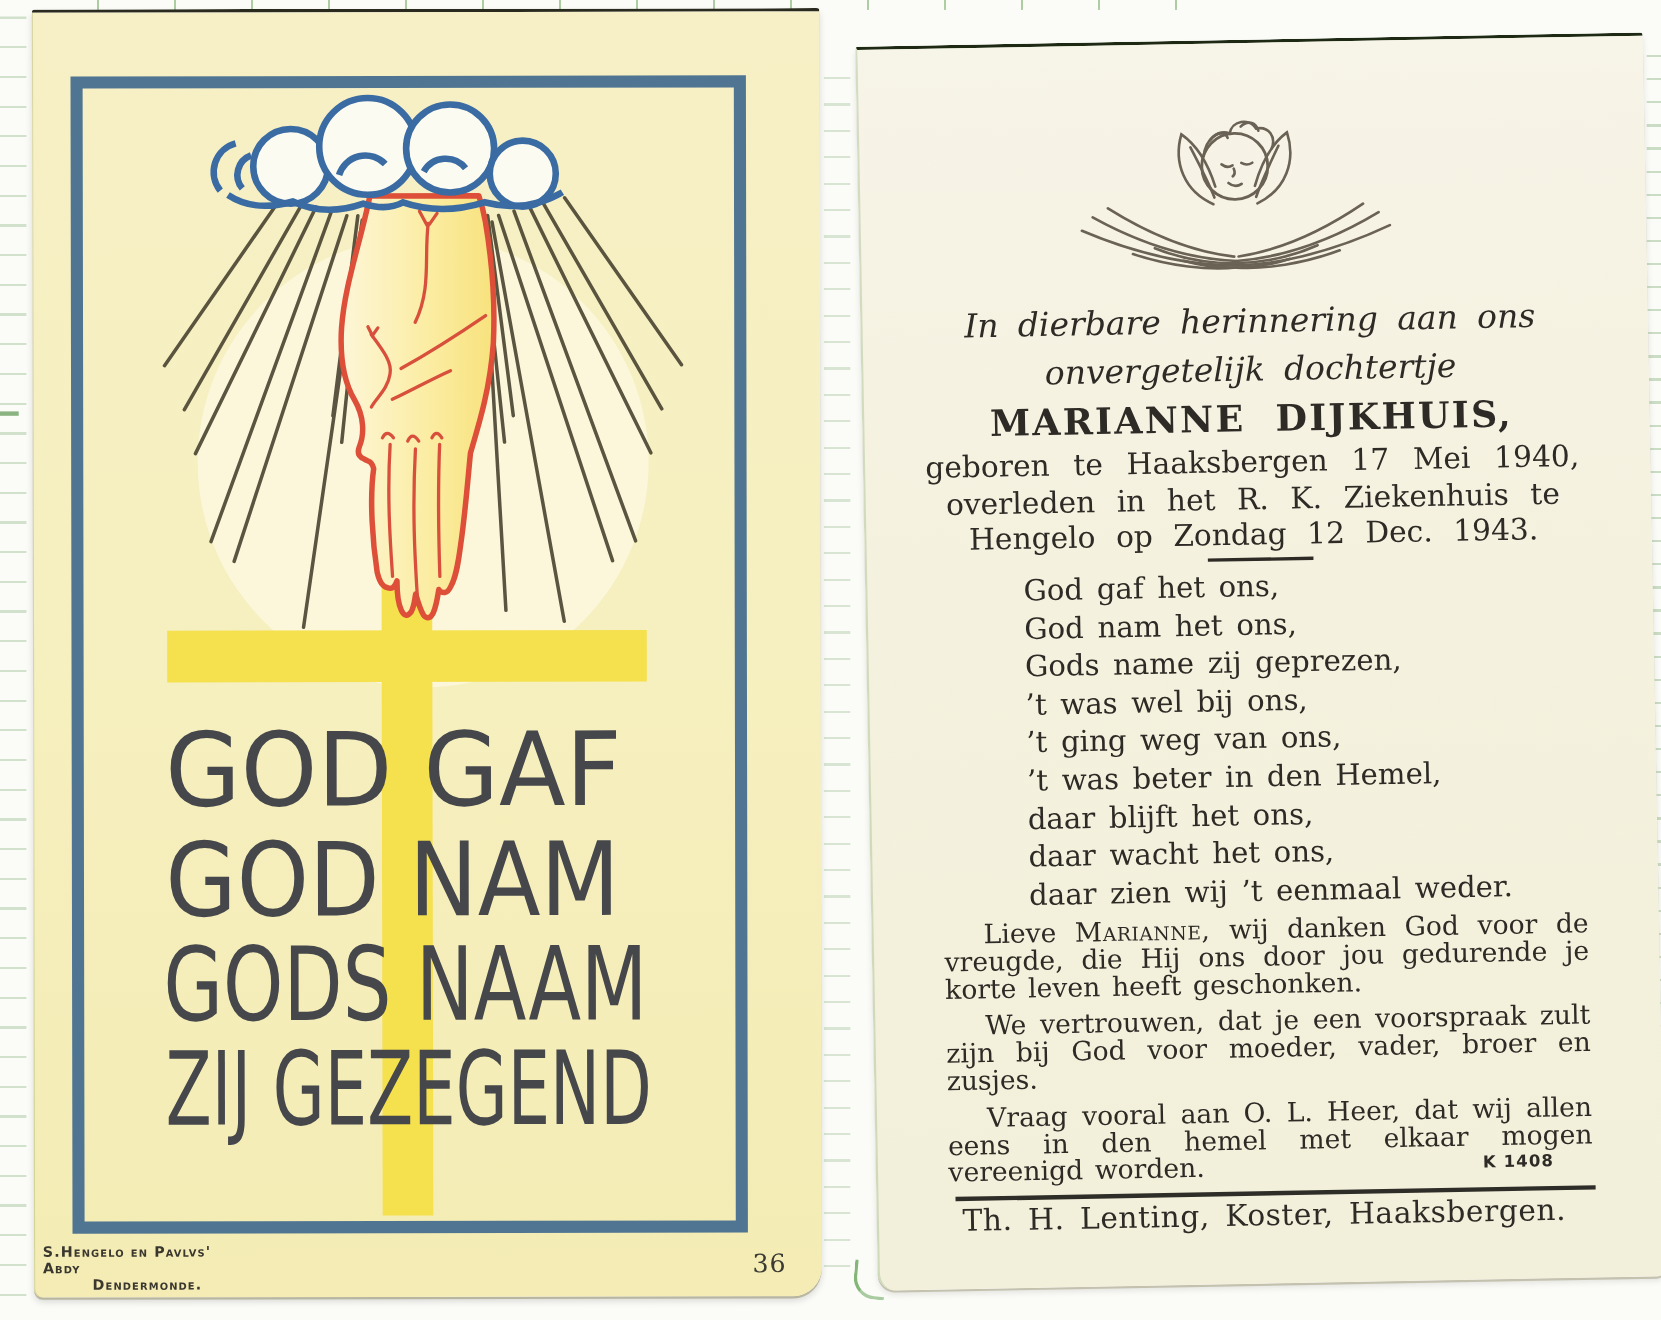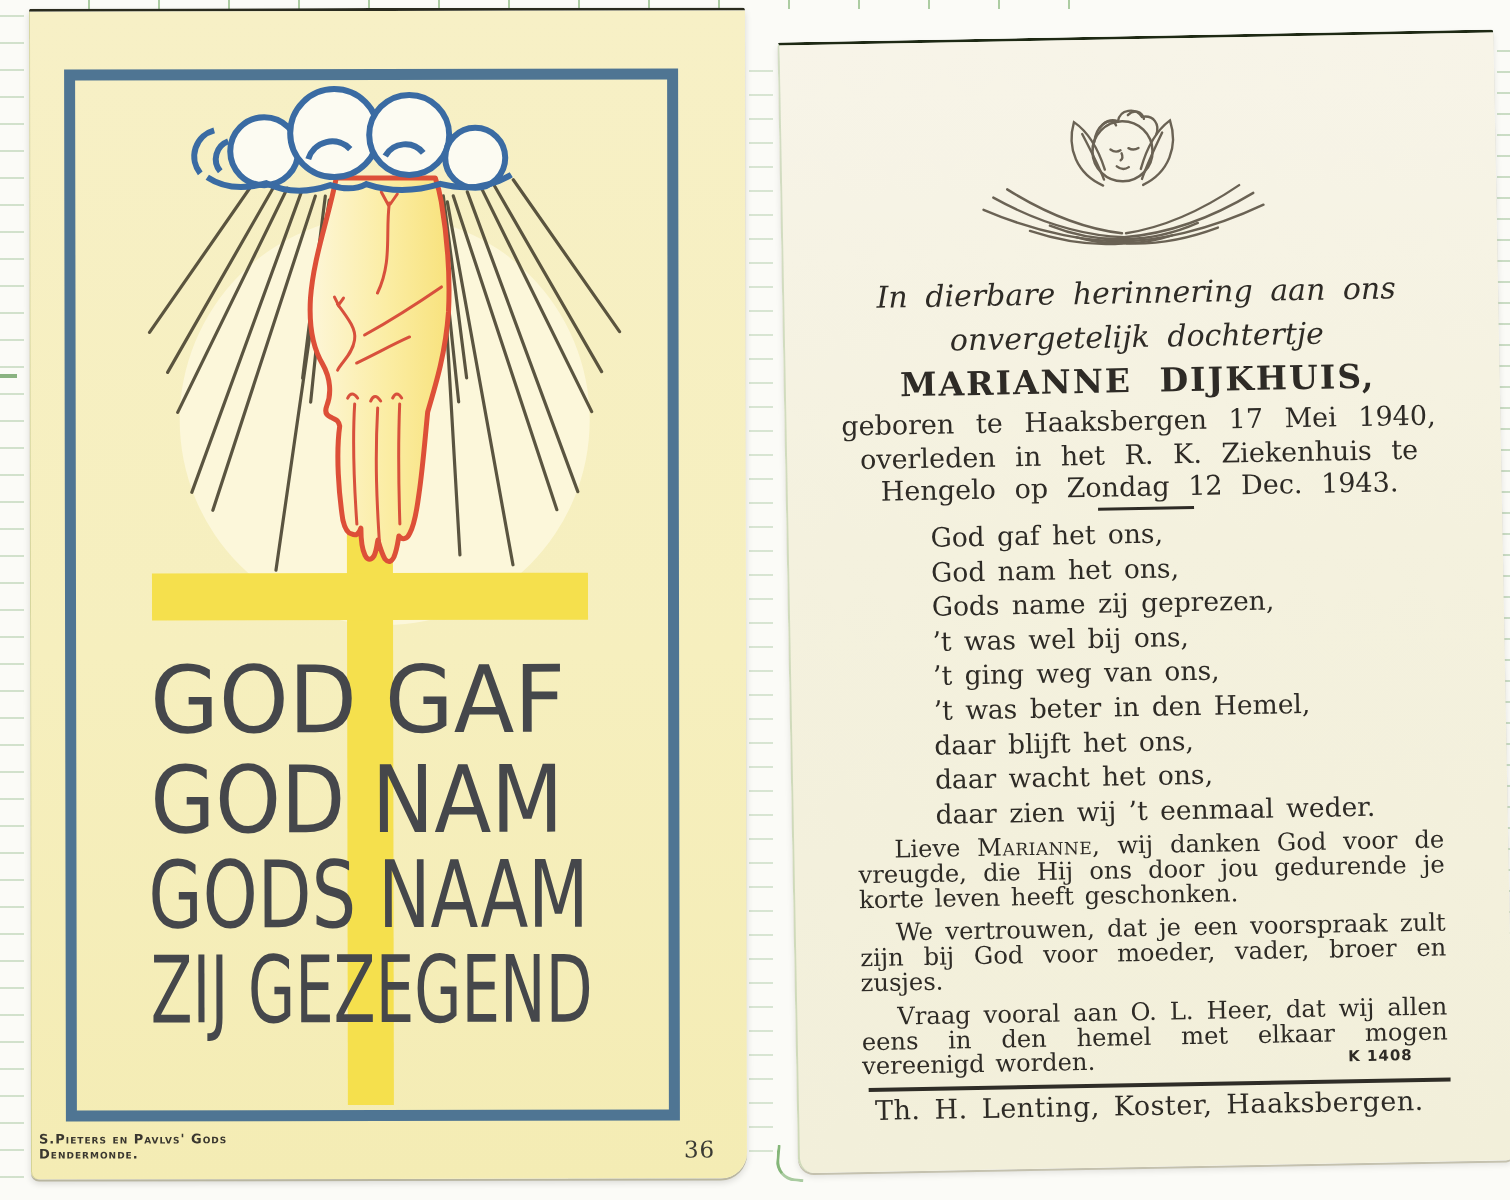--- a/index.html
+++ b/index.html
@@ -29,21 +29,21 @@
     border-radius:3px 3px 26px 8px;
     box-shadow:0 2px 0 #b9b6a0,0 4px 7px rgba(0,0,0,.14),1px 0 0 rgba(120,140,60,.25) inset;
     transform:rotate(-0.1deg);}
   .lc-frame{position:absolute;left:35px;top:58px;width:614px;height:1052px;
     border:11px solid #4f7593;box-sizing:border-box;}
   .lc-art{position:absolute;left:50px;top:61px;width:600px;height:1046px;}
   .deco{font-family:"DejaVu Sans","Liberation Sans",sans-serif;font-size:93px;fill:#45474b;}
   .lc-imprint{position:absolute;left:8px;top:1120px;width:190px;
     font-family:"DejaVu Sans","Liberation Sans",sans-serif;
     font-variant:small-caps;font-weight:bold;font-size:13px;letter-spacing:1px;color:#3a372f;line-height:15px;}
-  .lc-imprint .ind{}
+  .lc-imprint .ind{text-align:center;}
   .lc-pagenum{position:absolute;left:653px;top:1126px;font-size:23px;color:#3a3a33;letter-spacing:1px;}
   
   .card-right{position:absolute;left:778px;top:42px;width:714px;height:1128px;
     background:linear-gradient(180deg,#f7f4e8 0%,#f4f1de 45%,#f2efda 100%);
     border-top:3px solid #1e2914;
     border-left:2px solid rgba(125,170,110,.30);
     border-radius:3px 3px 8px 16px;
     box-shadow:0 2px 0 #c4c1ae,0 4px 6px rgba(0,0,0,.10);
     transform:rotate(-1.05deg);transform-origin:30px 30px;
     color:#2e2b26;}
@@ -168,21 +168,21 @@
 
     <g>
       <text class="deco" x="70" y="660" textLength="415" lengthAdjust="spacingAndGlyphs">GOD GAF</text>
       <text class="deco" x="70" y="760" textLength="413" lengthAdjust="spacingAndGlyphs">GOD NAM</text>
       <text class="deco" x="68" y="855" textLength="440" lengthAdjust="spacingAndGlyphs">GODS NAAM</text>
       <text class="deco" x="70" y="950" textLength="442" lengthAdjust="spacingAndGlyphs">ZIJ GEZEGEND</text>
     </g>
   </svg>
 
   <div class="lc-imprint">
-    <div>S.Pieters en Pavlvs' Gods</div>
+    <div>S.Hengelo en Pavlvs' Abdy</div>
     <div class="ind">Dendermonde.</div>
   </div>
   <div class="lc-pagenum">36</div>
 </div>
 
 <div class="card-right">
 
   <svg class="rc-cherub" viewBox="0 0 310 165" fill="none" stroke="#6a6254" stroke-width="2.4" stroke-linecap="round">
 
     <g>

